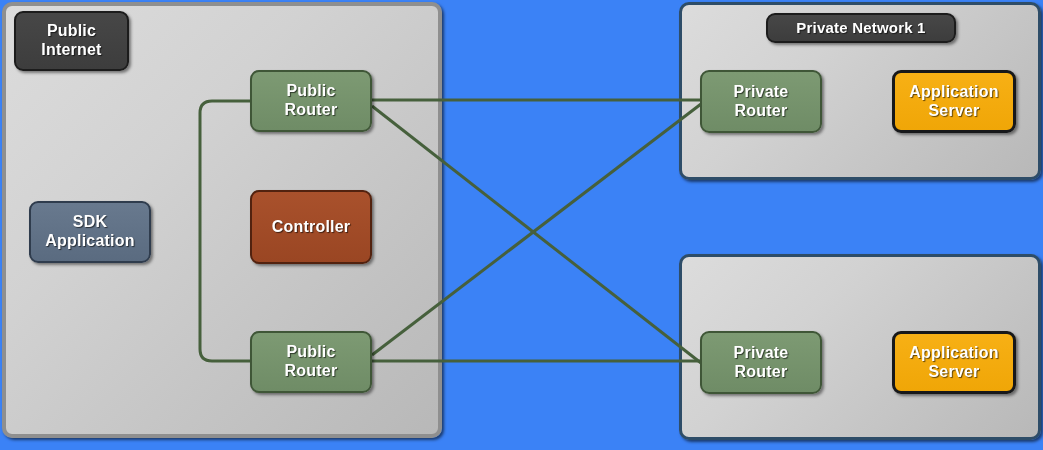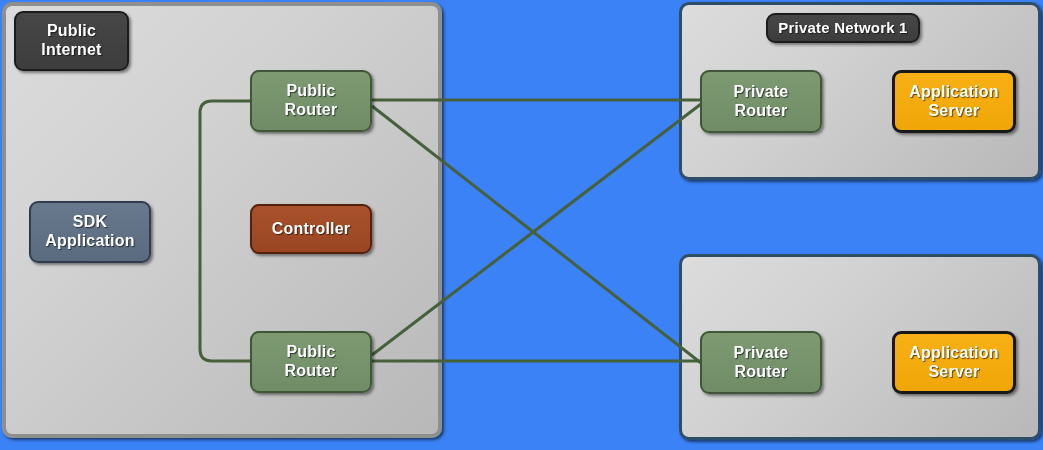--- a/index.html
+++ b/index.html
@@ -77,25 +77,25 @@
     border: 2px solid #3f5637;
   }
   .node-orange {
     background: linear-gradient(180deg, #f7b015 0%, #f0a607 100%);
     border: 3px solid #17181a;
   }
 
   
   #public-internet-label { left: 14px;  top: 11px;  width: 115px; height: 60px; }
   #sdk-application       { left: 29px;  top: 201px; width: 122px; height: 62px; text-align: center; }
-  #controller            { left: 250px; top: 204px; width: 122px; height: 50px; }
+  #controller            { left: 250px; top: 190px; width: 122px; height: 74px; }
   #public-router-top     { left: 250px; top: 70px;  width: 122px; height: 62px; }
   #public-router-bottom  { left: 250px; top: 331px; width: 122px; height: 62px; }
 
-  #pn1-label             { left: 766px; top: 13px;  width: 154px; height: 30px; font-size: 15px; }
+  #pn1-label             { left: 766px; top: 13px;  width: 190px; height: 30px; font-size: 15px; }
   #pn1-private-router    { left: 700px; top: 70px;  width: 122px; height: 63px; }
   #pn1-app-server        { left: 892px; top: 70px;  width: 124px; height: 63px; }
 
   #pn2-label             { left: 766px; top: 272px; width: 190px; height: 30px; font-size: 15px; }
   #pn2-private-router    { left: 700px; top: 331px; width: 122px; height: 63px; }
   #pn2-app-server        { left: 892px; top: 331px; width: 124px; height: 63px; }
 
   
   #links {
     position: absolute;

